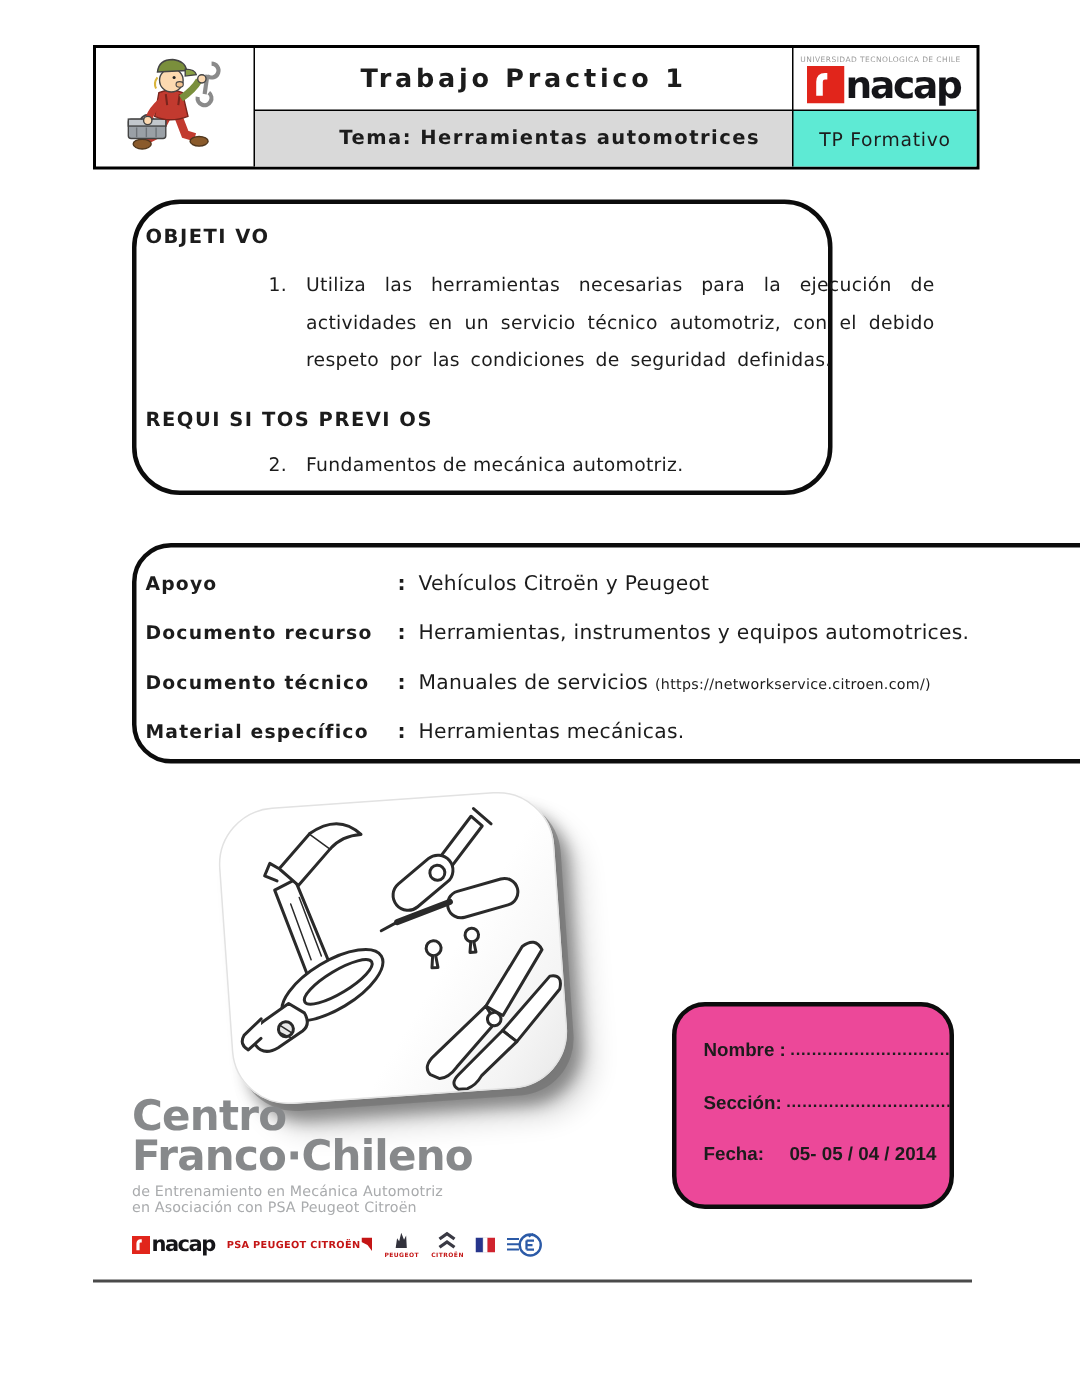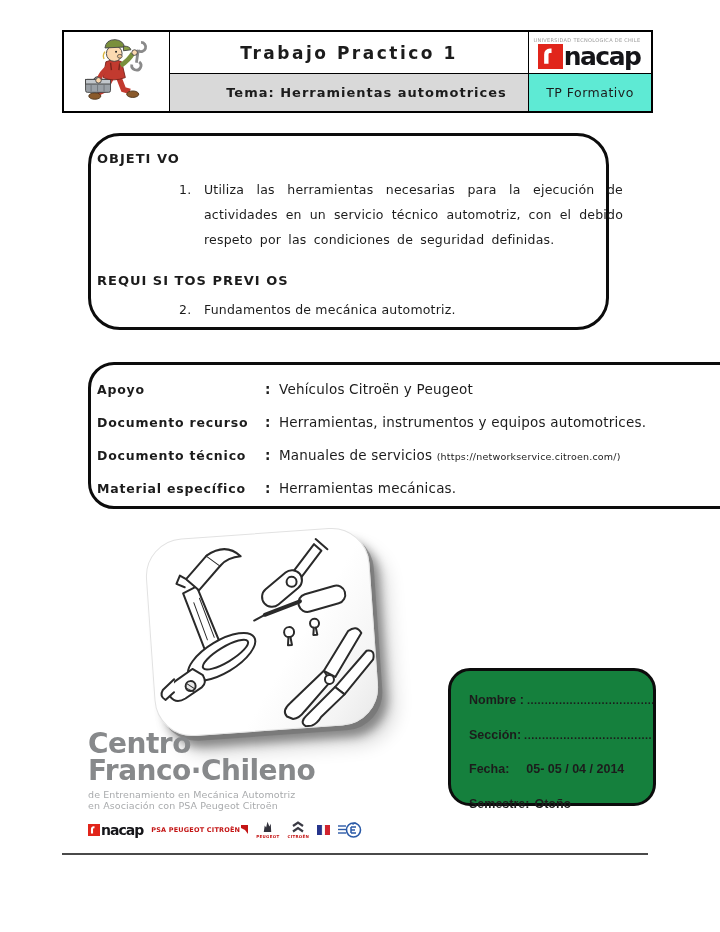--- a/index.html
+++ b/index.html
@@ -20,21 +20,21 @@
   .t-title{font-size:17px;font-weight:bold;letter-spacing:2.5px;}
   .t-tema{font-size:13px;font-weight:bold;letter-spacing:1px;}
   .t-tp{font-size:12.5px;letter-spacing:.5px;}
   .inacap{display:flex;flex-direction:column;align-items:flex-end;padding-right:6px;}
   .inacap .tag{font-size:5px;color:#9a9a9a;letter-spacing:.3px;margin-bottom:1px;}
   .inacap .row{display:flex;align-items:center;gap:1px;}
   .inacap .word{font-size:25px;font-weight:bold;letter-spacing:-1.5px;color:#151519;line-height:1;}
 
   
   .rbox{position:absolute;border:3px solid #0c0c0c;border-radius:32px;background:#fff;box-sizing:border-box;}
-  .box1{left:88px;top:133px;width:521px;height:197px;}
+  .box1{left:88px;top:133px;width:467px;height:197px;}
   .box2{left:88px;top:362px;width:660px;height:147px;border-radius:26px;}
   .h-doc{font-size:13px;font-weight:bold;letter-spacing:1px;margin:0;}
   .box1 .h1{margin:15px 0 0 6px;}
   .box1 .h2{margin:21px 0 0 6px;}
   .li{display:flex;gap:11px;margin-left:88px;font-size:12.5px;line-height:25px;letter-spacing:.2px;}
   .li.first{margin-top:11px;width:445px;}
   .li.first .li-text{text-align:justify;width:419px;word-spacing:3px;}
   .li.second{margin-top:9px;}
   .li .num{flex:0 0 14px;}
 
@@ -46,22 +46,22 @@
   .brow .note{font-size:9.5px;letter-spacing:.2px;}
 
   
   .tools{position:absolute;left:150px;top:533px;width:222px;height:196px;border-radius:38px;
          background:linear-gradient(125deg,#ffffff 62%,#f4f4f4 86%,#e8e8e8);
          border:1px solid #e2e2e2;transform:rotate(-4deg);
          box-shadow:4px 5px 0 rgba(110,110,110,.55), 9px 12px 10px rgba(0,0,0,.38), 16px 20px 18px rgba(0,0,0,.15);}
   .tools svg{position:absolute;left:0;top:0;}
 
   
-  .fbox{position:absolute;left:448px;top:668px;width:208px;height:138px;border:3px solid #0c0c0c;
-        border-radius:22px;background:#15803d;box-sizing:border-box;
+  .fbox{position:absolute;left:448px;top:668px;width:188px;height:138px;border:3px solid #0c0c0c;
+        border-radius:22px;background:#ec4899;box-sizing:border-box;
         font-family:"Liberation Sans",sans-serif;}
   .fbox .frow{margin:0 0 0 18px;height:34.5px;display:flex;align-items:center;
               font-size:12.5px;font-weight:bold;white-space:nowrap;}
   .fbox .frow:first-child{margin-top:12px;}
   .fbox .dots{font-size:11px;letter-spacing:.5px;margin-left:3px;overflow:hidden;max-width:130px;}
   .fbox .gapval{margin-left:17px;}
   .fbox .val2{margin-left:5px;}
 
   
   .centro{position:absolute;left:88px;top:731px;width:300px;}
@@ -234,24 +234,20 @@
       <span class="dots">..........................................</span>
     </div>
     <div class="frow">
       <span>Sección:</span>
       <span class="dots">...........................................</span>
     </div>
     <div class="frow">
       <span>Fecha:</span>
       <span class="gapval">05- 05 / 04 / 2014</span>
     </div>
-    <div class="frow">
-      <span>Semestre:</span>
-      <span class="val2">Otoño</span>
-    </div>
   </div>
 
   <div class="centro">
     <div class="l1">Centro</div>
     <div class="l2">Franco·Chileno</div>
     <div class="sub first">de Entrenamiento en Mecánica Automotriz</div>
     <div class="sub">en Asociación con PSA Peugeot Citroën</div>
 
     <div class="partners">
       <span class="p-inacap">

